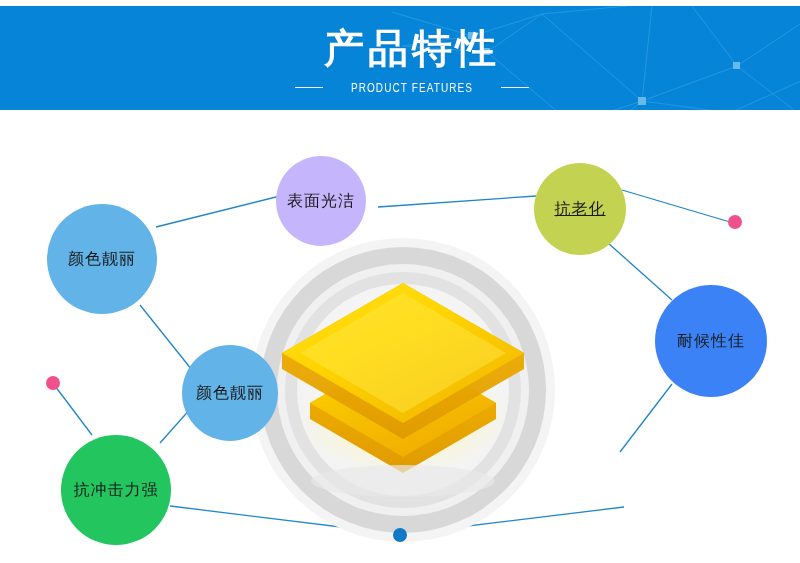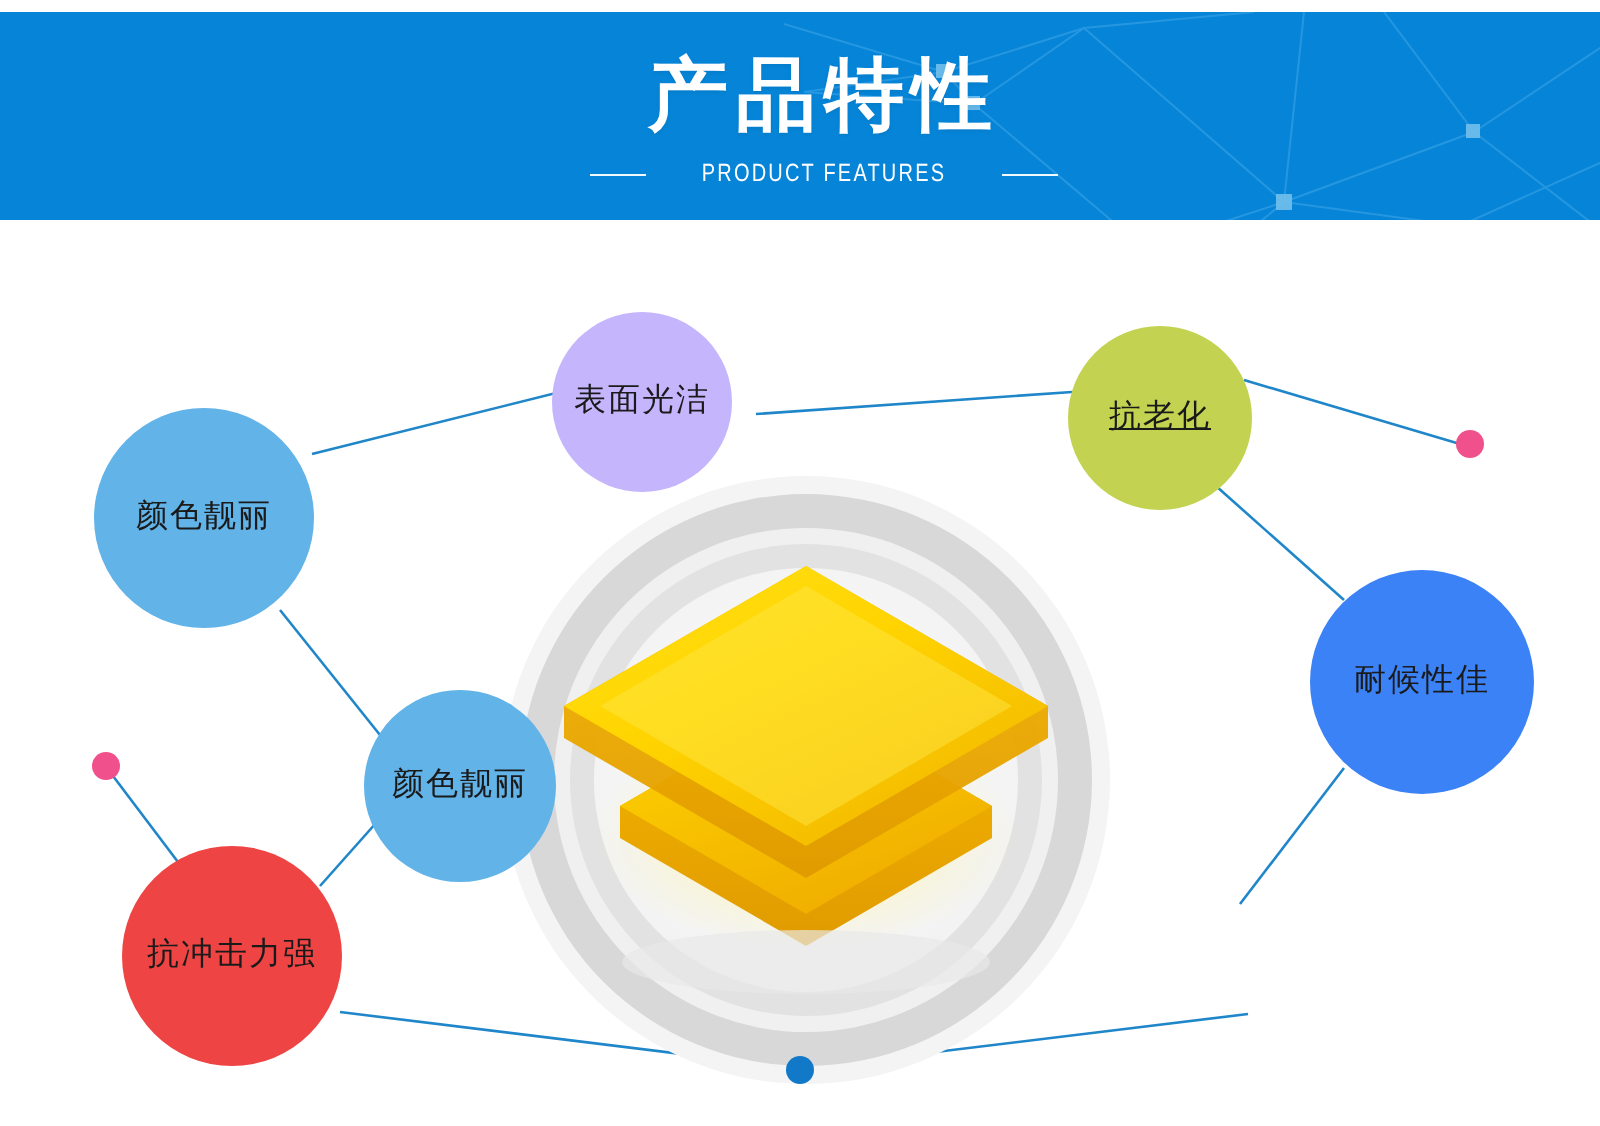--- a/index.html
+++ b/index.html
@@ -186,21 +186,21 @@
 
     <div class="bubble" style="left:534px;top:33px;width:92px;height:92px;background:#c3d351;text-decoration:underline;">
       <span>抗老化</span>
     </div>
 
     <div class="bubble" style="left:655px;top:155px;width:112px;height:112px;background:#3b82f6;">
       <span>耐候性佳</span>
     </div>
 
 
-    <div class="bubble" style="left:61px;top:293px;width:110px;height:110px;background:#ef4444;">
+    <div class="bubble" style="left:61px;top:305px;width:110px;height:110px;background:#22c55e;">
       <span>抗冲击力强</span>
     </div>
 
     <div class="bubble" style="left:182px;top:215px;width:96px;height:96px;background:#62b3e8;">
       <span>颜色靓丽</span>
     </div>
 
     <i class="dot" style="left:728px;top:85px;width:14px;height:14px;background:#f0508c;"></i>
     <i class="dot" style="left:46px;top:246px;width:14px;height:14px;background:#f0508c;"></i>
     <i class="dot" style="left:393px;top:398px;width:14px;height:14px;background:#1279c8;"></i>

